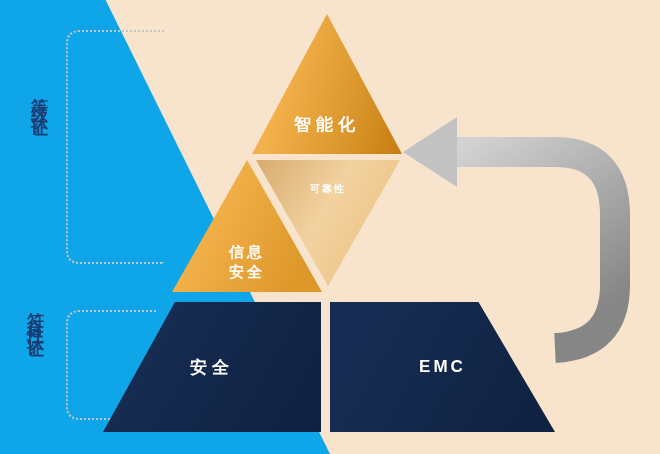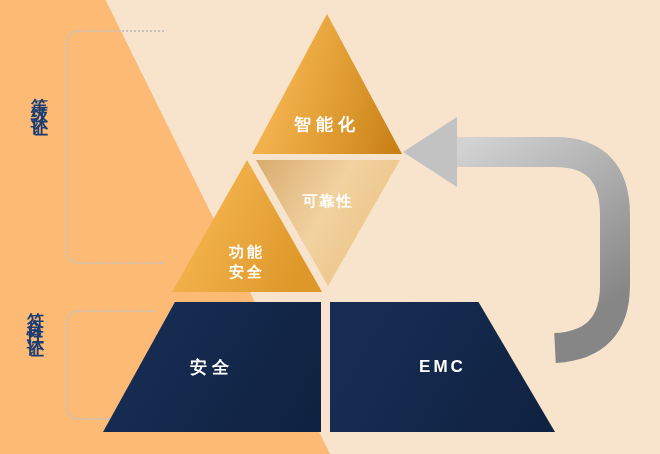--- a/index.html
+++ b/index.html
@@ -3,21 +3,21 @@
 <meta charset="utf-8">
 <style>
   html,body{margin:0;padding:0;}
   body{
     font-family:"Liberation Sans","DejaVu Sans",sans-serif;
     background:#ffffff;
   }
   .canvas{
     position:relative;
     width:660px;height:454px;
-    background:#fdba74;
+    background:#0ea5e9;
     overflow:hidden;
   }
   
   .bg-peach{
     position:absolute;inset:0;
     background:#f8e4cc;
     clip-path:polygon(16% 0, 100% 0, 100% 100%, 50% 100%);
   }
   
   .bracket{
@@ -83,21 +83,21 @@
     font-weight:700;
     text-align:center;
     left:50%;transform:translateX(-50%);
     white-space:nowrap;
   }
   .tri-top .txt{bottom:18px;font-size:17px;letter-spacing:5px;}
   .tri-mid-left .txt,.tri-mid-right .txt{
     bottom:10px;font-size:15px;letter-spacing:3px;
     white-space:normal;width:42px;line-height:1.35;
   }
-  .tri-mid-center .txt{top:32px;font-size:15px;letter-spacing:2px;}
+  .tri-mid-center .txt{top:22px;font-size:10px;letter-spacing:2px;}
   .trap .txt{top:50%;transform:translate(-50%,-50%);font-size:17px;letter-spacing:5px;}
   .trap-right .txt{letter-spacing:3px;}
   
   .arrow-wrap{position:absolute;left:395px;top:105px;width:265px;height:270px;}
 </style>
 </head>
 <body>
 
 <div class="canvas">
 
@@ -120,21 +120,21 @@
   <div class="bracket bottom"></div>
 
   <div class="side-label level">等级认证</div>
   <div class="side-label conf">符合性认证</div>
 
   <div class="piece tri-up tri-top">
     <span class="txt">智能化</span>
   </div>
 
   <div class="piece tri-up tri-mid-left">
-    <span class="txt">功能安全</span>
+    <span class="txt">信息安全</span>
   </div>
 
   <div class="piece tri-down tri-mid-center">
     <span class="txt">可靠性</span>
   </div>
 
 
   <div class="piece trap trap-left">
     <span class="txt">安全</span>
   </div>

